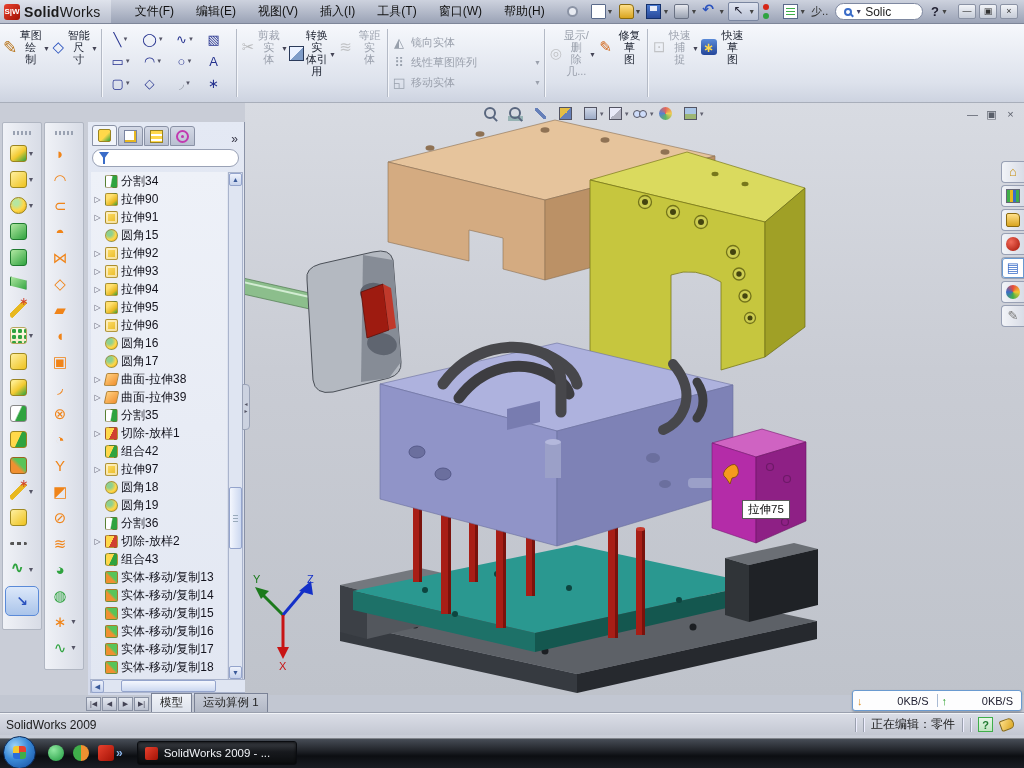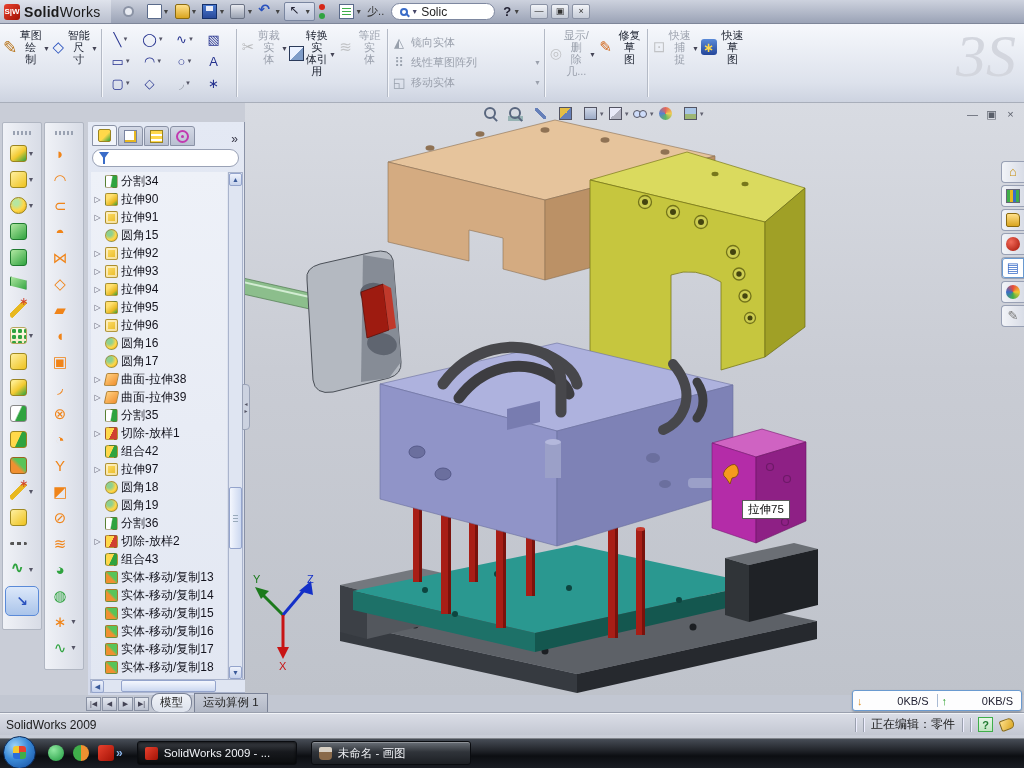--- a/index.html
+++ b/index.html
@@ -224,21 +224,21 @@
   #triad{position:absolute;left:6px;bottom:24px;width:70px;height:100px;z-index:3;}
 
   
   #doctabs{position:absolute;left:0;top:695px;width:1024px;height:18px;background:#c2c7d2;
     border-bottom:1px solid #9aa0ae;display:flex;align-items:flex-end;}
   #tabnav{margin-left:86px;display:flex;gap:1px;margin-bottom:1px;}
   .navb{width:15px;height:14px;background:linear-gradient(#e4e8f0,#bcc2d0);border:1px solid #8a92a4;
     font-size:7px;color:#445;display:flex;align-items:center;justify-content:center;}
   .dtab{font-size:11.5px;padding:1px 8px 2px 8px;border:1px solid #7a8296;border-bottom:none;
     background:linear-gradient(#c8cdd8,#b2b8c6);margin-left:2px;white-space:nowrap;color:#222;}
-  .dtab.active{background:linear-gradient(#f0f3f8,#dde2ec);border-radius:8px;}
+  .dtab.active{background:linear-gradient(#f0f3f8,#dde2ec);}
 
   
   #statusbar{position:absolute;left:0;top:713px;width:1024px;height:22px;
     background:linear-gradient(#dadde6,#c3c7d2);border-top:1px solid #f2f4f8;
     display:flex;align-items:center;font-size:12px;color:#1a1a1a;}
   #sbleft{padding-left:6px;}
   #sbright{margin-left:auto;display:flex;align-items:center;gap:7px;padding-right:10px;}
   .sbsep{width:1px;height:14px;background:#9aa0ae;box-shadow:1px 0 0 #eef;}
   #sbhelp{width:15px;height:15px;background:linear-gradient(#e8f6e8,#bfe4bf);border:1px solid #3fae4a;
     color:#1f7a2f;font-weight:bold;font-size:11px;display:flex;align-items:center;justify-content:center;}
@@ -296,20 +296,30 @@
 </head>
 <body>
 
 <div id="screen">
 
   <div id="titlebar">
     <div id="logo">
       <span class="swcube">S|W</span>
       <span id="appname"><b>Solid</b><span>Works</span></span>
     </div>
+    <div id="menus" data-repeat="titlebar.menus">
+
+    <span class="menu">文件(F)</span>
+        <span class="menu">编辑(E)</span>
+        <span class="menu">视图(V)</span>
+        <span class="menu">插入(I)</span>
+        <span class="menu">工具(T)</span>
+        <span class="menu">窗口(W)</span>
+        <span class="menu">帮助(H)</span>
+      </div>
     <div id="tbtools" data-repeat="titlebar.tools">
 
         <span class="ttool i-pin">
           <span class="ic"></span>
           <span class="crt" style="visibility: hidden;">▼</span>
         </span>
 
         <span class="ttool i-page">
           <span class="ic"></span>
           <span class="crt">▼</span>
@@ -492,21 +502,20 @@
       <span class="cmicon bi-qs"></span>
       <span class="cmlbl"><span>快速捕</span><br><span>捉</span></span>
       <span class="cmcaret">▼</span>
     </div>
     <div class="cmbtn">
       <span class="cmicon">
           <span class="bi-rapid"></span>
         </span>
       <span class="cmlbl"><span>快速草</span><br><span>图</span></span>
     </div>
-    <div id="watermark">3S</div>
   </div>
 
 
   <div id="lefttools">
     <div class="ltcol" id="ltcol1" style="height:508px;">
       <div class="grip"></div>
       <div data-repeat="left_toolbars.features">
 
           <div class="ltbtn">
             <span class="lticon lt-yg"></span>
@@ -1193,20 +1202,16 @@
         <span class="qli q-sw"></span>
       </div>
     <span id="qlchev">»</span>
     <div id="tasks" data-repeat="taskbar.tasks">
 
         <div class="task active">
           <span class="ticn t-sw"></span>
           <span class="tlabel">SolidWorks 2009 - ...</span>
         </div>
 
-        <div class="task">
-          <span class="ticn t-paint"></span>
-          <span class="tlabel">未命名 - 画图</span>
-        </div>
       </div>
   </div>
 
 </div>
 
 </body></html>

